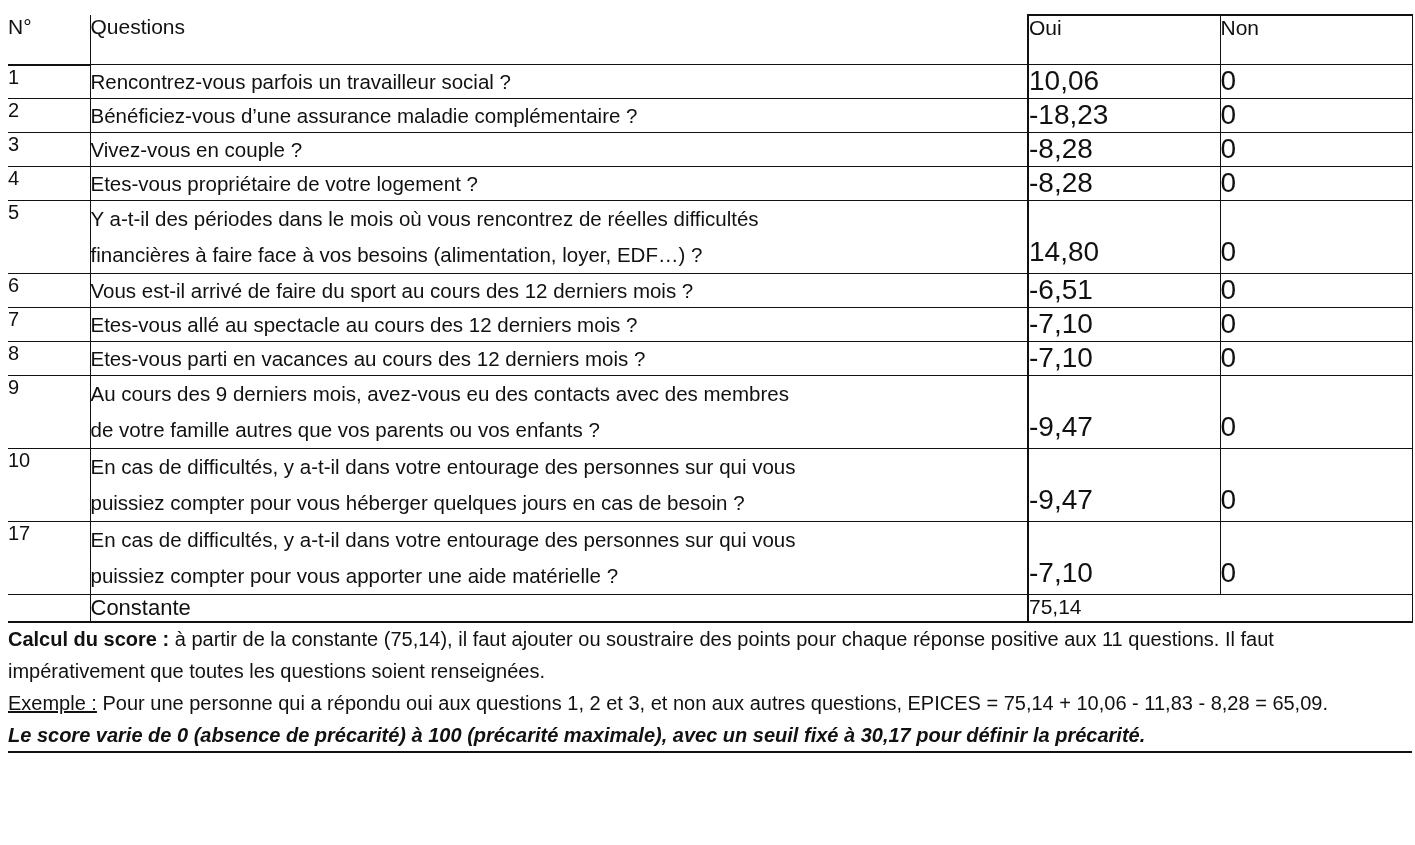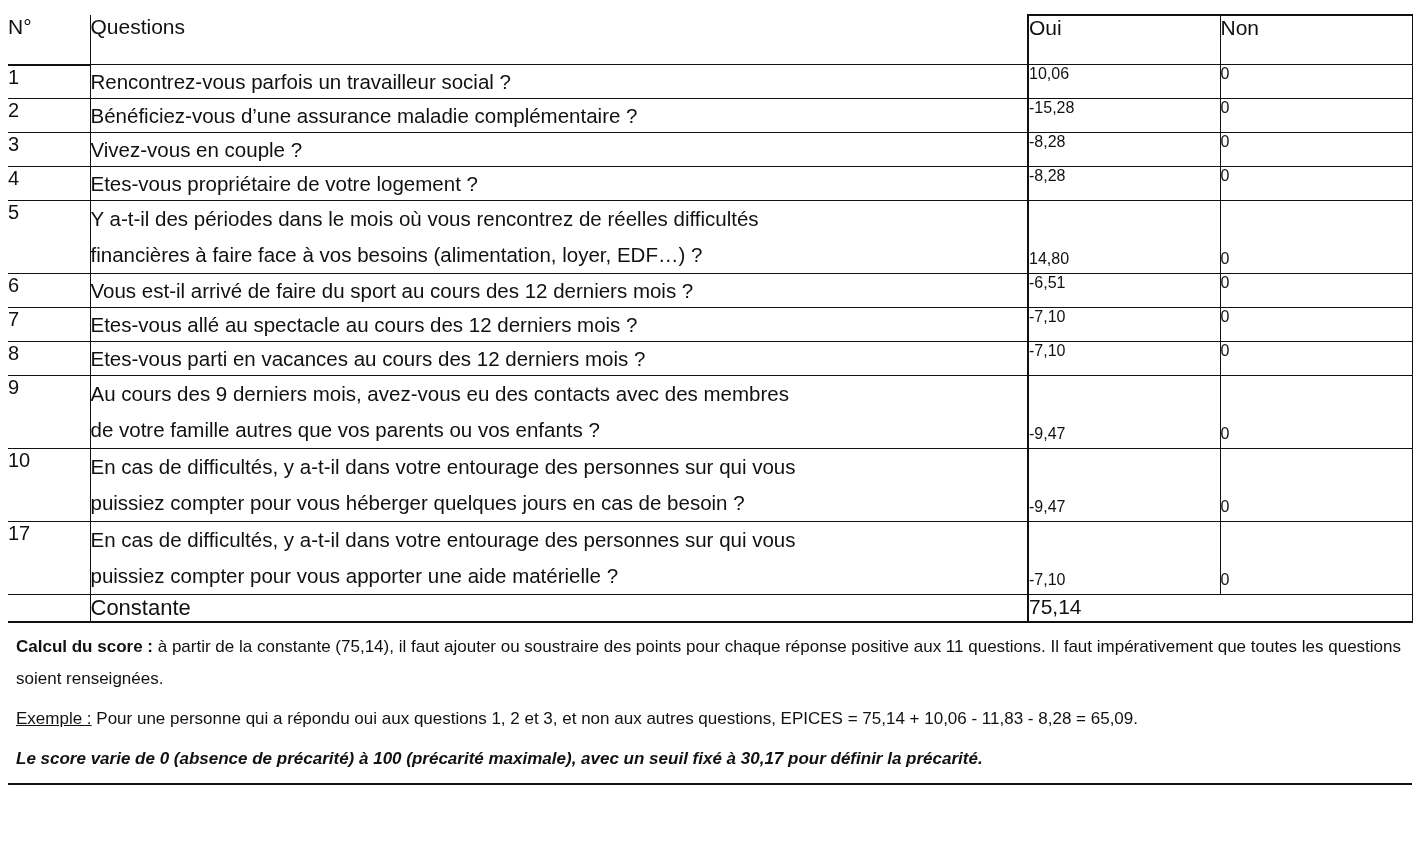--- a/index.html
+++ b/index.html
@@ -70,21 +70,21 @@
     line-height: 33px;
     padding-left: 10px;
     padding-top: 3px;
     padding-bottom: 3px;
     border-left: 1.8px solid #111;
     border-bottom: 1.6px solid #111;
     white-space: pre-line;
   }
   .cell-oui, .cell-non {
     text-align: center;
-    font-size: 16px;
+    font-size: 28px;
     border-bottom: 1.3px solid #111;
     vertical-align: bottom;
     padding-bottom: 3px;
   }
   .cell-oui { border-left: 2.2px solid #111; }
   .cell-non { border-left: 1.4px solid #111; border-right: 1.6px solid #111; }
 
   tr.tall .cell-q     { line-height: 36px; }
   tr.tall .cell-oui,
   tr.tall .cell-non   { vertical-align: bottom; padding-bottom: 5px; }
@@ -109,23 +109,23 @@
     padding-bottom: 2px;
   }
 
   
   .footer-cell {
     border: 0;
     border-bottom: 2.2px solid #111;
     padding: 6px 6px 10px 6px;
   }
   .footer-p {
-    font-size: 17px;
+    font-size: 20px;
     line-height: 32px;
-    margin: 8px;
+    margin: 0;
   }
   .b  { font-weight: bold; }
   .u  { text-decoration: underline; }
   .bi { font-weight: bold; font-style: italic; }
 </style>
 </head>
 <body>
 
 <div id="sheet">
 
@@ -147,21 +147,21 @@
     <tbody id="tbody">
         <tr>
           <td class="cell-num">1</td>
           <td class="cell-q">Rencontrez-vous parfois un travailleur social ?</td>
           <td class="cell-oui">10,06</td>
           <td class="cell-non">0</td>
         </tr>
         <tr>
           <td class="cell-num">2</td>
           <td class="cell-q">Bénéficiez-vous d’une assurance maladie complémentaire ?</td>
-          <td class="cell-oui">-15,28</td>
+          <td class="cell-oui">-18,23</td>
           <td class="cell-non">0</td>
         </tr>
         <tr>
           <td class="cell-num">3</td>
           <td class="cell-q">Vivez-vous en couple ?</td>
           <td class="cell-oui">-8,28</td>
           <td class="cell-non">0</td>
         </tr>
         <tr>
           <td class="cell-num">4</td>

